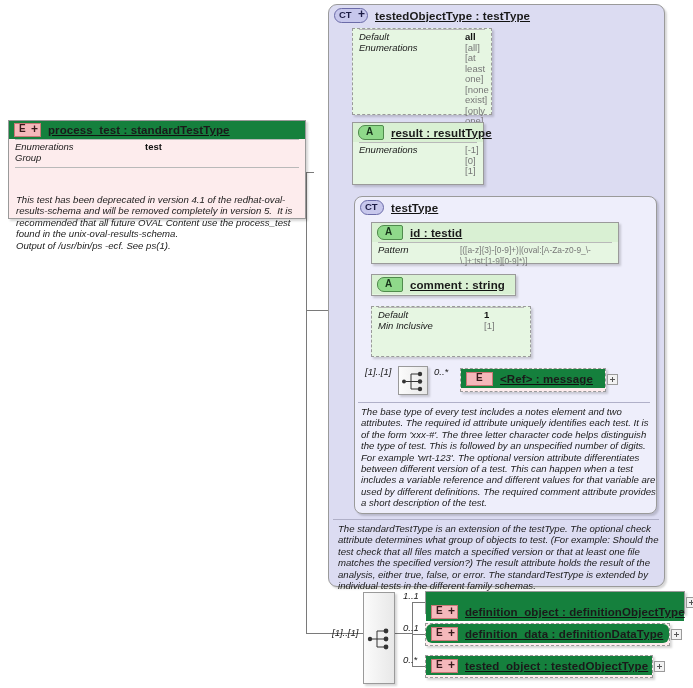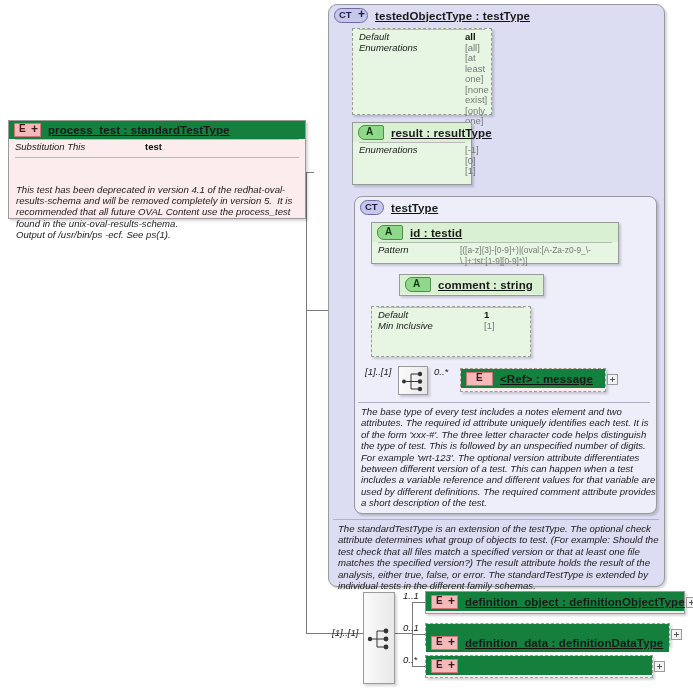--- a/index.html
+++ b/index.html
@@ -229,21 +229,21 @@
 <div class="ln lnh abs" style="left:412px; top:666px; width:13px;"></div>
 
 <div class="node solid elem" style="left:8px; top:120px; width:298px; height:99px;">
   <div class="hdr">
     <span class="ico-e"></span>
     <span class="title">process_test : standardTestType</span>
   </div>
   <div class="sep"></div>
   <div class="props">
     <div class="prow">
-      <span class="pkey" style="width:86px;">Substitution This</span>
+      <span class="pkey" style="width:86px;">Enumerations Group</span>
       <span class="pval bold">test</span>
     </div>
   </div>
   <div class="sep"></div>
   <div class="doc" style="white-space:pre-wrap;margin-top:23px;">This test has been deprecated in version 4.1 of the redhat-oval-results-schema and will be removed completely in version 5.  It is recommended that all future OVAL Content use the process_test found in the unix-oval-results-schema.
 Output of /usr/bin/ps -ecf. See ps(1).</div>
 </div>
 
 <div class="node solid ctype" style="left:328px; top:4px; width:337px; height:583px; border-radius:9px; background:#dcdcf2;">
   <div class="hdr" style="padding-top:3px;">
@@ -274,21 +274,21 @@
       <span class="pkey"></span>
       <span class="pval">[none exist]</span>
     </div>
     <div class="prow">
       <span class="pkey"></span>
       <span class="pval">[only one]</span>
     </div>
   </div>
 </div>
 
-<div class="node solid attr" style="left:352px; top:122px; width:120px; height:63px;">
+<div class="node solid attr" style="left:352px; top:122px; width:132px; height:63px;">
   <div class="hdr">
     <span class="ico-a"></span>
     <span class="title">result      : resultType</span>
   </div>
   <div class="sep"></div>
   <div class="props">
     <div class="prow">
       <span class="pkey">Enumerations</span>
       <span class="pval">[-1]</span>
     </div>
@@ -319,21 +319,21 @@
   </div>
   <div class="sep"></div>
   <div class="props">
     <div class="prow">
       <span class="pkey" style="width:38px;">Pattern</span>
       <span class="pval" style="font-size:8.4px;">[([a-z]{3}-[0-9]+)|(oval:[A-Za-z0-9_\-\.]+:tst:[1-9][0-9]*)]</span>
     </div>
   </div>
 </div>
 
-<div class="node solid attr" style="left:371px; top:274px; width:145px; height:22px;margin-left:28px;">
+<div class="node solid attr" style="left:371px; top:274px; width:145px; height:22px;">
   <div class="hdr">
     <span class="ico-a"></span>
     <span class="title">comment : string</span>
   </div>
 </div>
 
 <div class="node dashed attr" style="left:371px; top:306px; width:160px; height:51px;">
   <div class="sep"></div>
   <div class="props">
     <div class="prow">
@@ -387,35 +387,36 @@
     <line x1="13" y1="46" x2="20" y2="46" stroke="#333" stroke-width="1"></line>
     <line x1="13" y1="54" x2="20" y2="54" stroke="#333" stroke-width="1"></line>
     <circle cx="22" cy="38" r="2.4" fill="#333"></circle>
     <circle cx="22" cy="46" r="2.4" fill="#333"></circle>
     <circle cx="22" cy="54" r="2.4" fill="#333"></circle>
   </svg>
 </div>
 
 <div class="card" style="left:403px; top:590px;">1..1</div>
 <div class="node solid elem" style="left:425px; top:591px; width:260px; height:23px;">
-  <div class="hdr" style="padding-top:3px;">
+  <div class="hdr" style="padding-top:13px;">
     <span class="ico-e"></span>
     <span class="title">definition_object : definitionObjectType</span>
   </div>
 </div>
 <div class="expander plus" style="left:686px; top:597px;"></div>
 
 <div class="card" style="left:403px; top:622px;">0..1</div>
 <div class="node dashed elem" style="left:425px; top:623px; width:245px; height:23px;">
-  <div class="hdr" style="padding-top:12px;">
+  <div class="hdr" style="padding-top:3px;border-radius:6px;">
     <span class="ico-e"></span>
     <span class="title">definition_data : definitionDataType</span>
   </div>
 </div>
 <div class="expander plus" style="left:671px; top:629px;"></div>
 
 <div class="card" style="left:403px; top:654px;">0..*</div>
 <div class="node dashed elem" style="left:425px; top:655px; width:228px; height:23px;">
   <div class="hdr" style="padding-top:3px;">
     <span class="ico-e"></span>
+    <span class="title">tested_object : testedObjectType</span>
   </div>
 </div>
 <div class="expander plus" style="left:654px; top:661px;"></div>
 
 </body></html>

